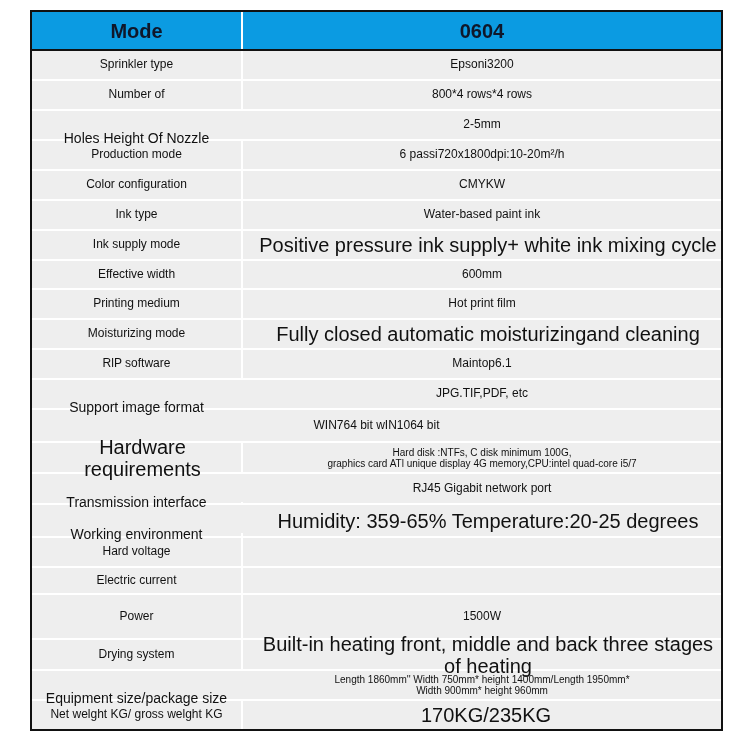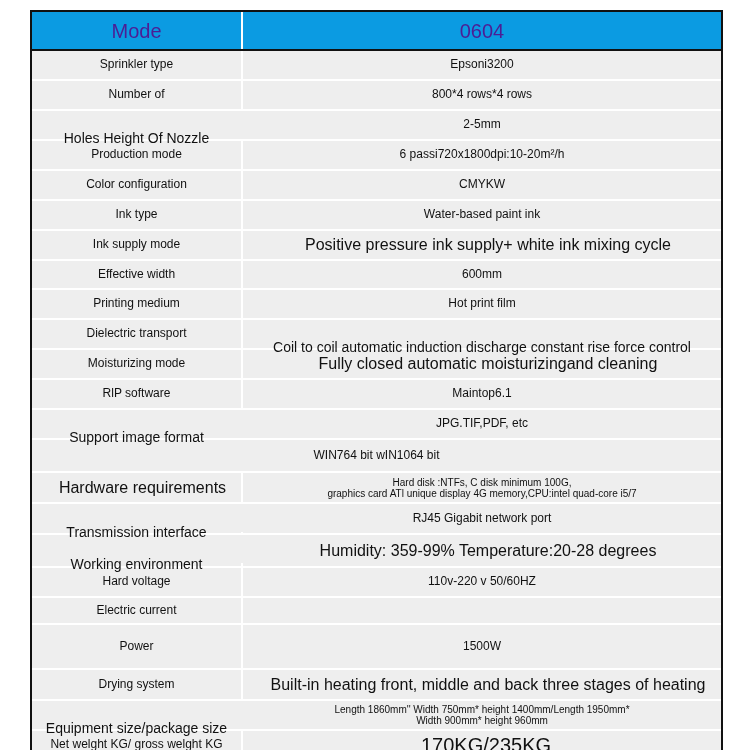--- a/index.html
+++ b/index.html
@@ -6,27 +6,27 @@
   body { width:750px; height:750px; position:relative; overflow:hidden;
          font-family:"Liberation Sans", "DejaVu Sans", sans-serif; color:#111; }
   .spec-table { position:absolute; left:30px; top:10px; width:693px;
                 border:2px solid #111; box-sizing:border-box; background:#ffffff; }
   .row { display:flex; width:100%; box-sizing:border-box; }
   .header-row { height:39px; background:#0b9be2; border-bottom:2px solid #111; }
   .cell { display:flex; align-items:center; justify-content:center; text-align:center;
           box-sizing:border-box; line-height:1.1; }
   .cell-label { width:211px; border-right:2px solid #ffffff; }
   .cell-value { flex:1; }
-  .header-row .cell { font-size:20px; font-weight:normal; color:#4c1d95; }
+  .header-row .cell { font-size:20px; font-weight:bold; color:#0f172a; }
   .body-row { background:#eeeeee; border-bottom:2px solid #ffffff; }
   .body-row:last-child { border-bottom:none;gap:8px; }
   .body-row .cell { color:#111; }
   .fs-xs { font-size:10px; }
   .fs-sm { font-size:14px;margin-top:28px; }
-  .fs-md { font-size:16px;padding-left:12px; }
+  .fs-md { font-size:20px;padding-left:12px; }
   .fs-lg { font-size:12px; }
   .fs-xl { font-size:20px; }
   .multiline { flex-direction:column; }
   .multiline span { display:block; }
 </style>
 </head>
 <body>
 
 <div class="spec-table">
   <div class="row header-row">
@@ -64,24 +64,20 @@
   </div>
   <div class="row body-row" style="height:29px">
     <div class="cell cell-label fs-lg">Effective width</div>
     <div class="cell cell-value fs-lg">600mm</div>
   </div>
   <div class="row body-row" style="height:30px">
     <div class="cell cell-label fs-lg">Printing medium</div>
     <div class="cell cell-value fs-lg">Hot print film</div>
   </div>
   <div class="row body-row" style="height:30px">
-    <div class="cell cell-label fs-lg">Dielectric transport</div>
-    <div class="cell cell-value fs-sm">Coil to coil automatic induction discharge constant rise force control</div>
-  </div>
-  <div class="row body-row" style="height:30px">
     <div class="cell cell-label fs-lg">Moisturizing mode</div>
     <div class="cell cell-value fs-md">Fully closed automatic moisturizingand cleaning</div>
   </div>
   <div class="row body-row" style="height:30px">
     <div class="cell cell-label fs-lg">RlP software</div>
     <div class="cell cell-value fs-lg">Maintop6.1</div>
   </div>
   <div class="row body-row" style="height:30px">
     <div class="cell cell-label fs-sm">Support image format</div>
     <div class="cell cell-value fs-lg">JPG.TIF,PDF, etc</div>
@@ -95,25 +91,24 @@
       <span>Hard disk :NTFs, C disk minimum 100G,</span>
       <span>graphics card ATl unique display 4G memory,CPU:intel quad-core i5/7</span>
     </div>
   </div>
   <div class="row body-row" style="height:31px">
     <div class="cell cell-label fs-sm">Transmission interface</div>
     <div class="cell cell-value fs-lg">RJ45 Gigabit network port</div>
   </div>
   <div class="row body-row" style="height:33px">
     <div class="cell cell-label fs-sm">Working environment</div>
-    <div class="cell cell-value fs-md">Humidity: 359-99% Temperature:20-28 degrees</div>
+    <div class="cell cell-value fs-md">Humidity: 359-65% Temperature:20-25 degrees</div>
   </div>
   <div class="row body-row" style="height:30px">
     <div class="cell cell-label fs-lg">Hard voltage</div>
-    <div class="cell cell-value fs-lg">110v-220 v  50/60HZ</div>
   </div>
   <div class="row body-row" style="height:27px">
     <div class="cell cell-label fs-lg">Electric current</div>
   </div>
   <div class="row body-row" style="height:45px">
     <div class="cell cell-label fs-lg">Power</div>
     <div class="cell cell-value fs-lg">1500W</div>
   </div>
   <div class="row body-row" style="height:31px">
     <div class="cell cell-label fs-lg">Drying system</div>

